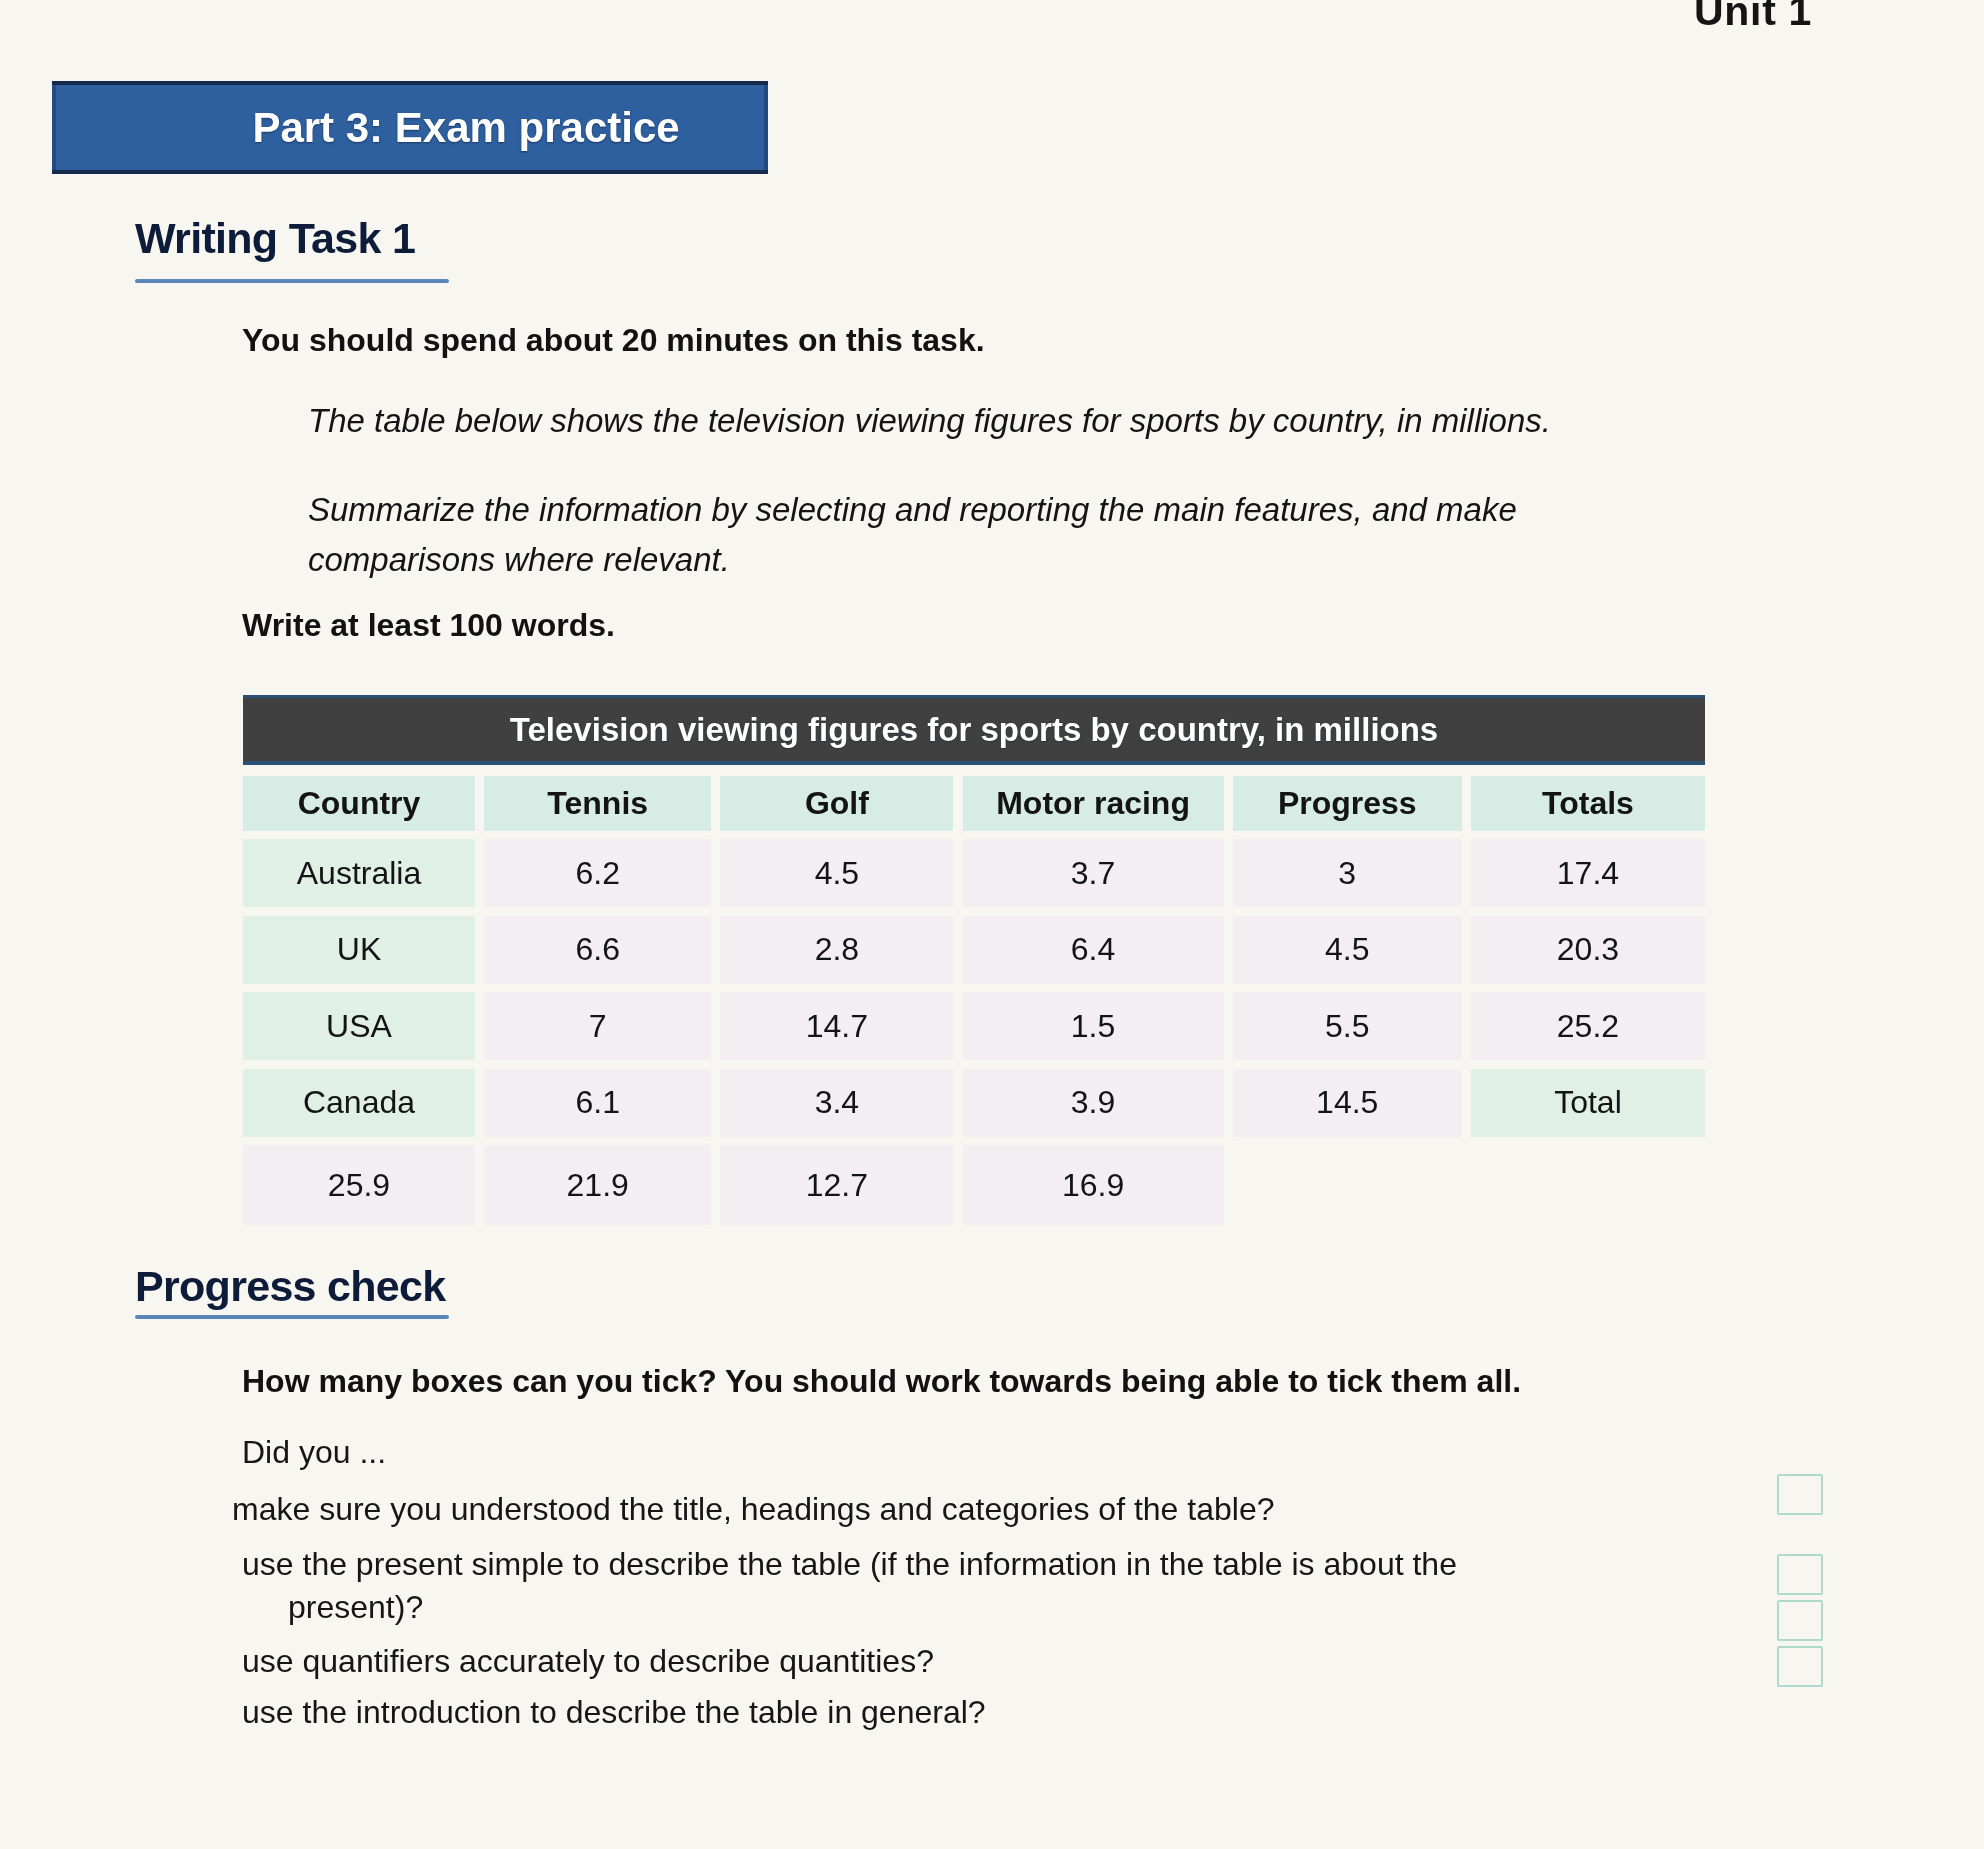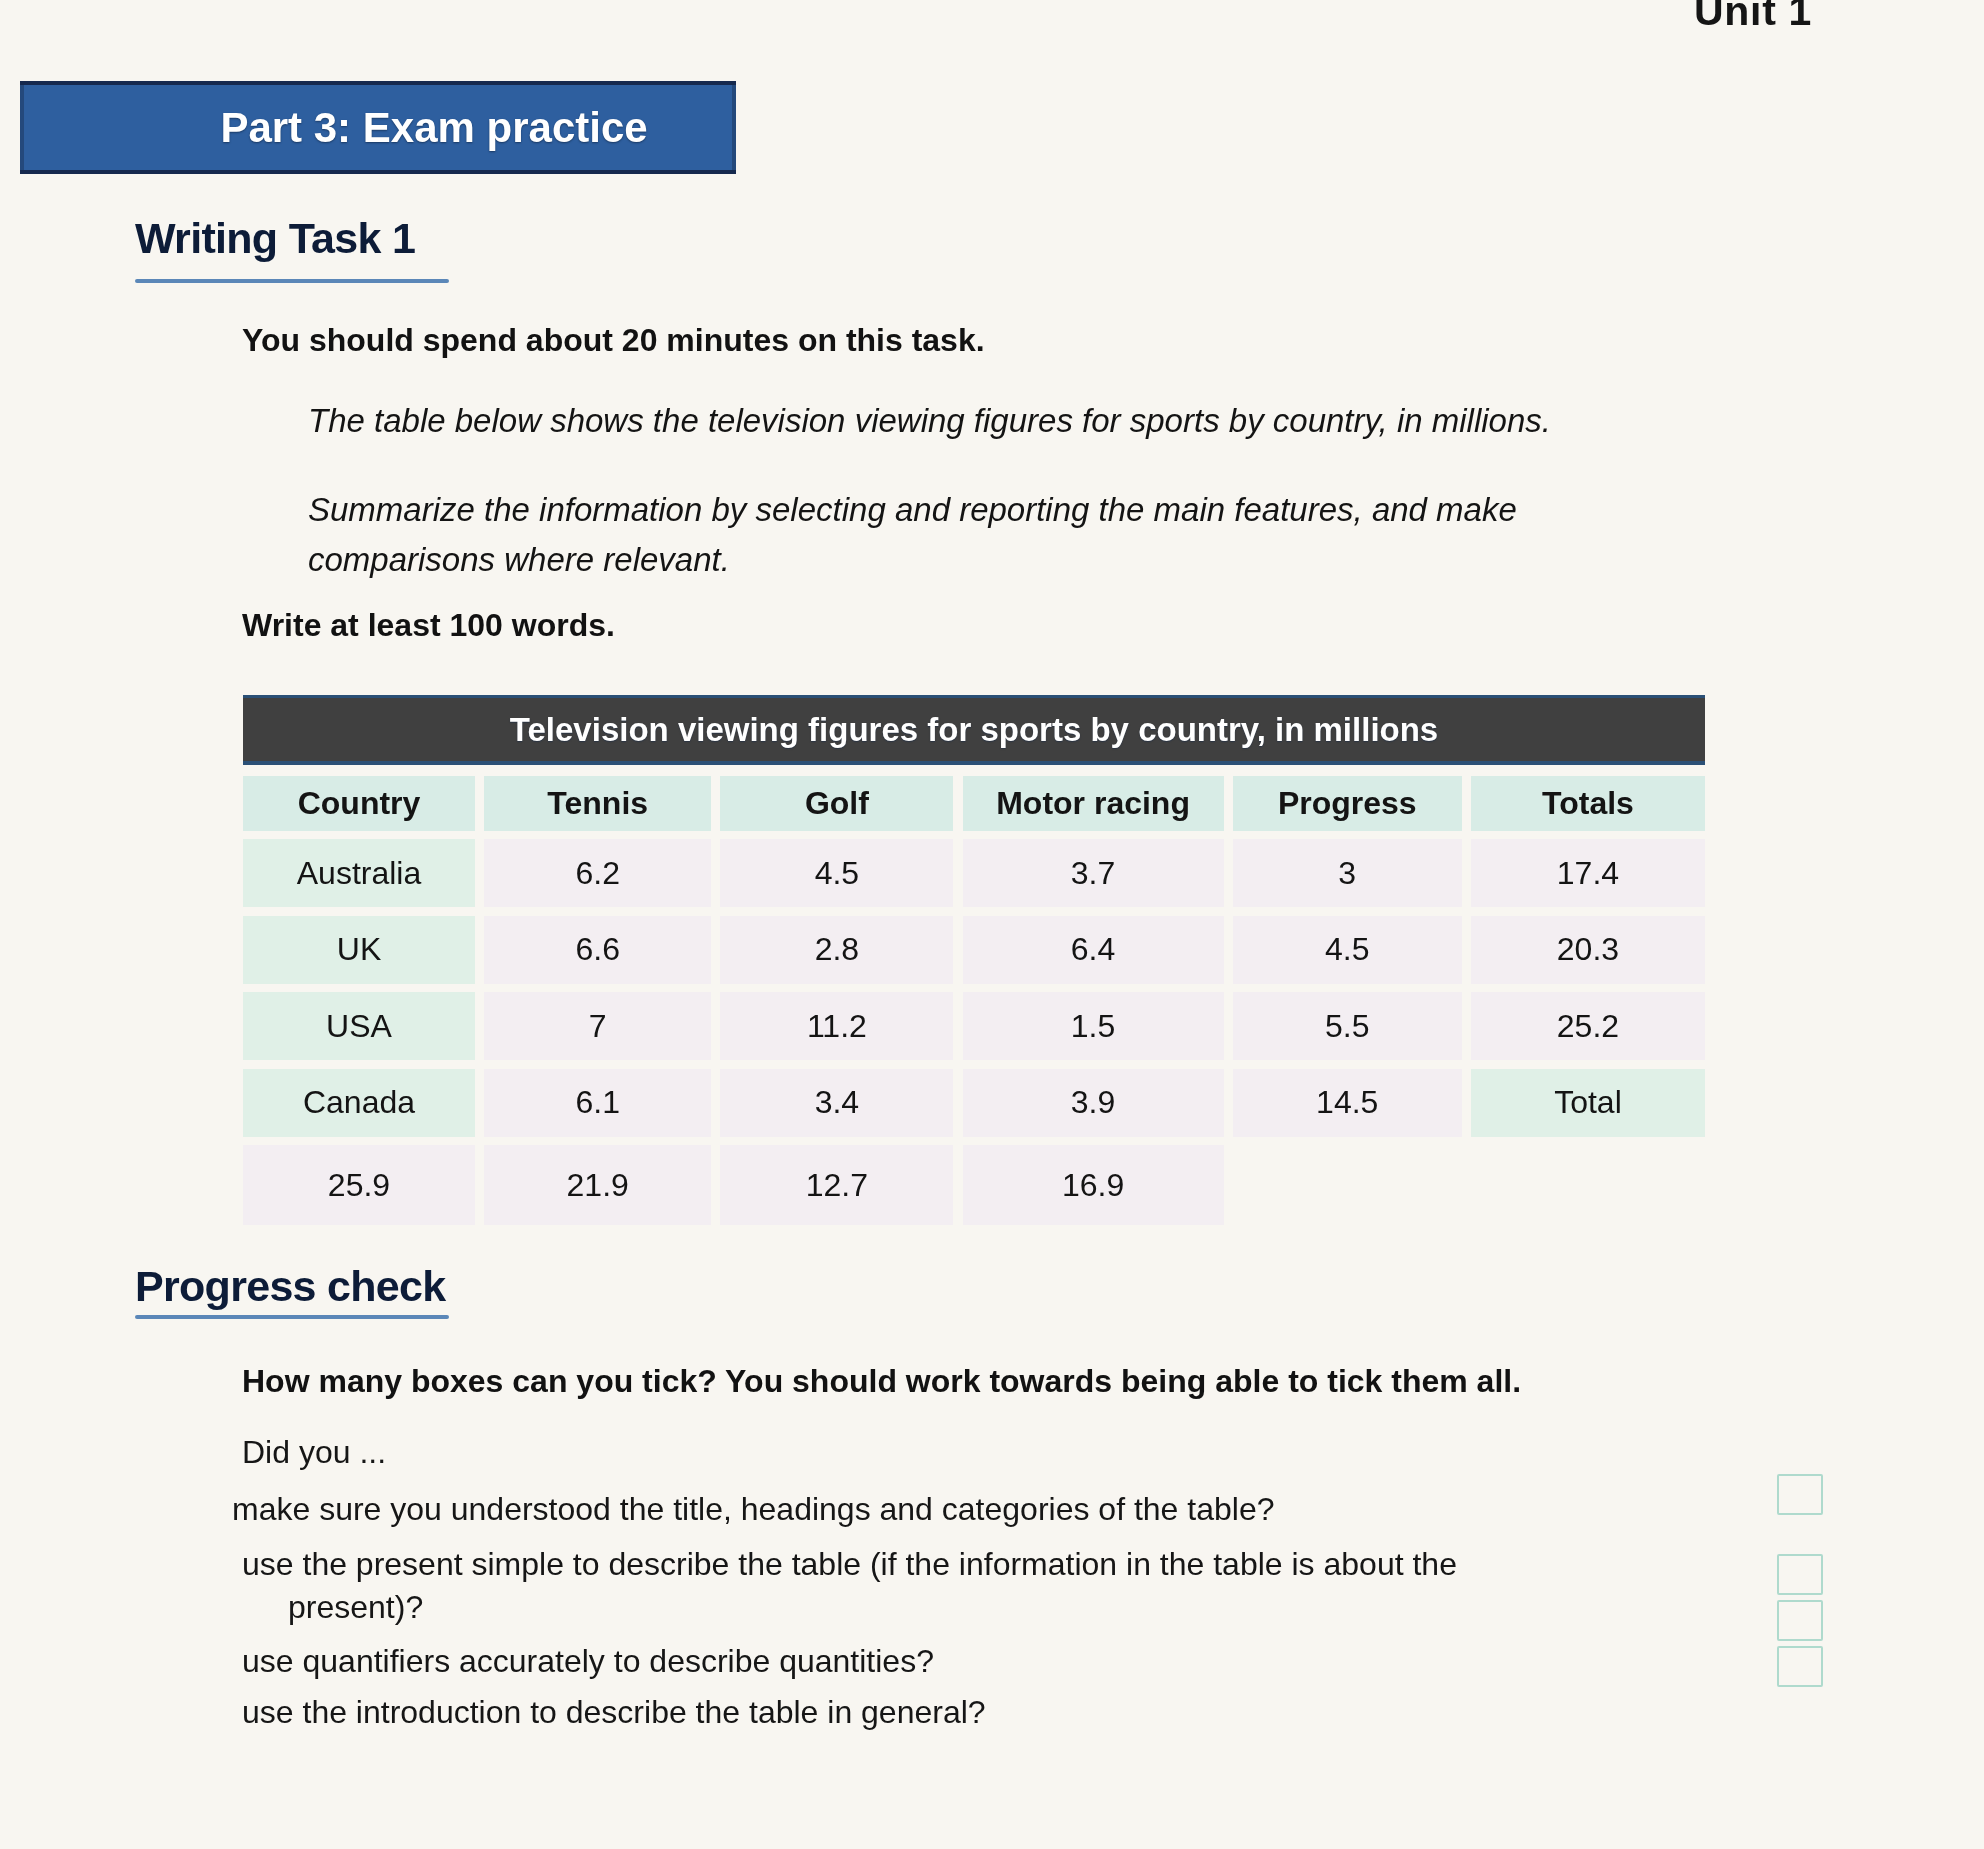--- a/index.html
+++ b/index.html
@@ -12,21 +12,21 @@
   }
   .page { position: relative; width: 1985px; height: 1850px; }
 
   .unit-label {
     position: absolute; left: 1694px; top: -12px;
     font-size: 41px; font-weight: bold; color: #151515;
     letter-spacing: 0.7px;
   }
 
   .part-banner {
-    position: absolute; left: 20px; top: 81px;
+    position: absolute; left: 52px; top: 81px;
     width: 716px; height: 93px;
     background: #2e5f9f;
     border-top: 4.6px solid #16294e;
     border-bottom: 4.6px solid #16294e;
     box-shadow: inset 4px 0 0 #24497c, inset -4px 0 0 #24497c;
     display: flex; align-items: center; justify-content: center;
     padding-left: 112px; box-sizing: border-box;
   }
   .part-banner span {
     color: #ffffff; font-size: 42px; font-weight: bold;
@@ -129,21 +129,21 @@
 
       <div class="cell tc">UK</div>
       <div class="cell td">6.6</div>
       <div class="cell td">2.8</div>
       <div class="cell td">6.4</div>
       <div class="cell td">4.5</div>
       <div class="cell td">20.3</div>
 
       <div class="cell tc">USA</div>
       <div class="cell td">7</div>
-      <div class="cell td">11.2</div>
+      <div class="cell td">14.7</div>
       <div class="cell td">1.5</div>
       <div class="cell td">5.5</div>
       <div class="cell td">25.2</div>
 
       <div class="cell tc">Canada</div>
       <div class="cell td">6.1</div>
       <div class="cell td">3.4</div>
       <div class="cell td">3.9</div>
       <div class="cell td">14.5</div>
 

